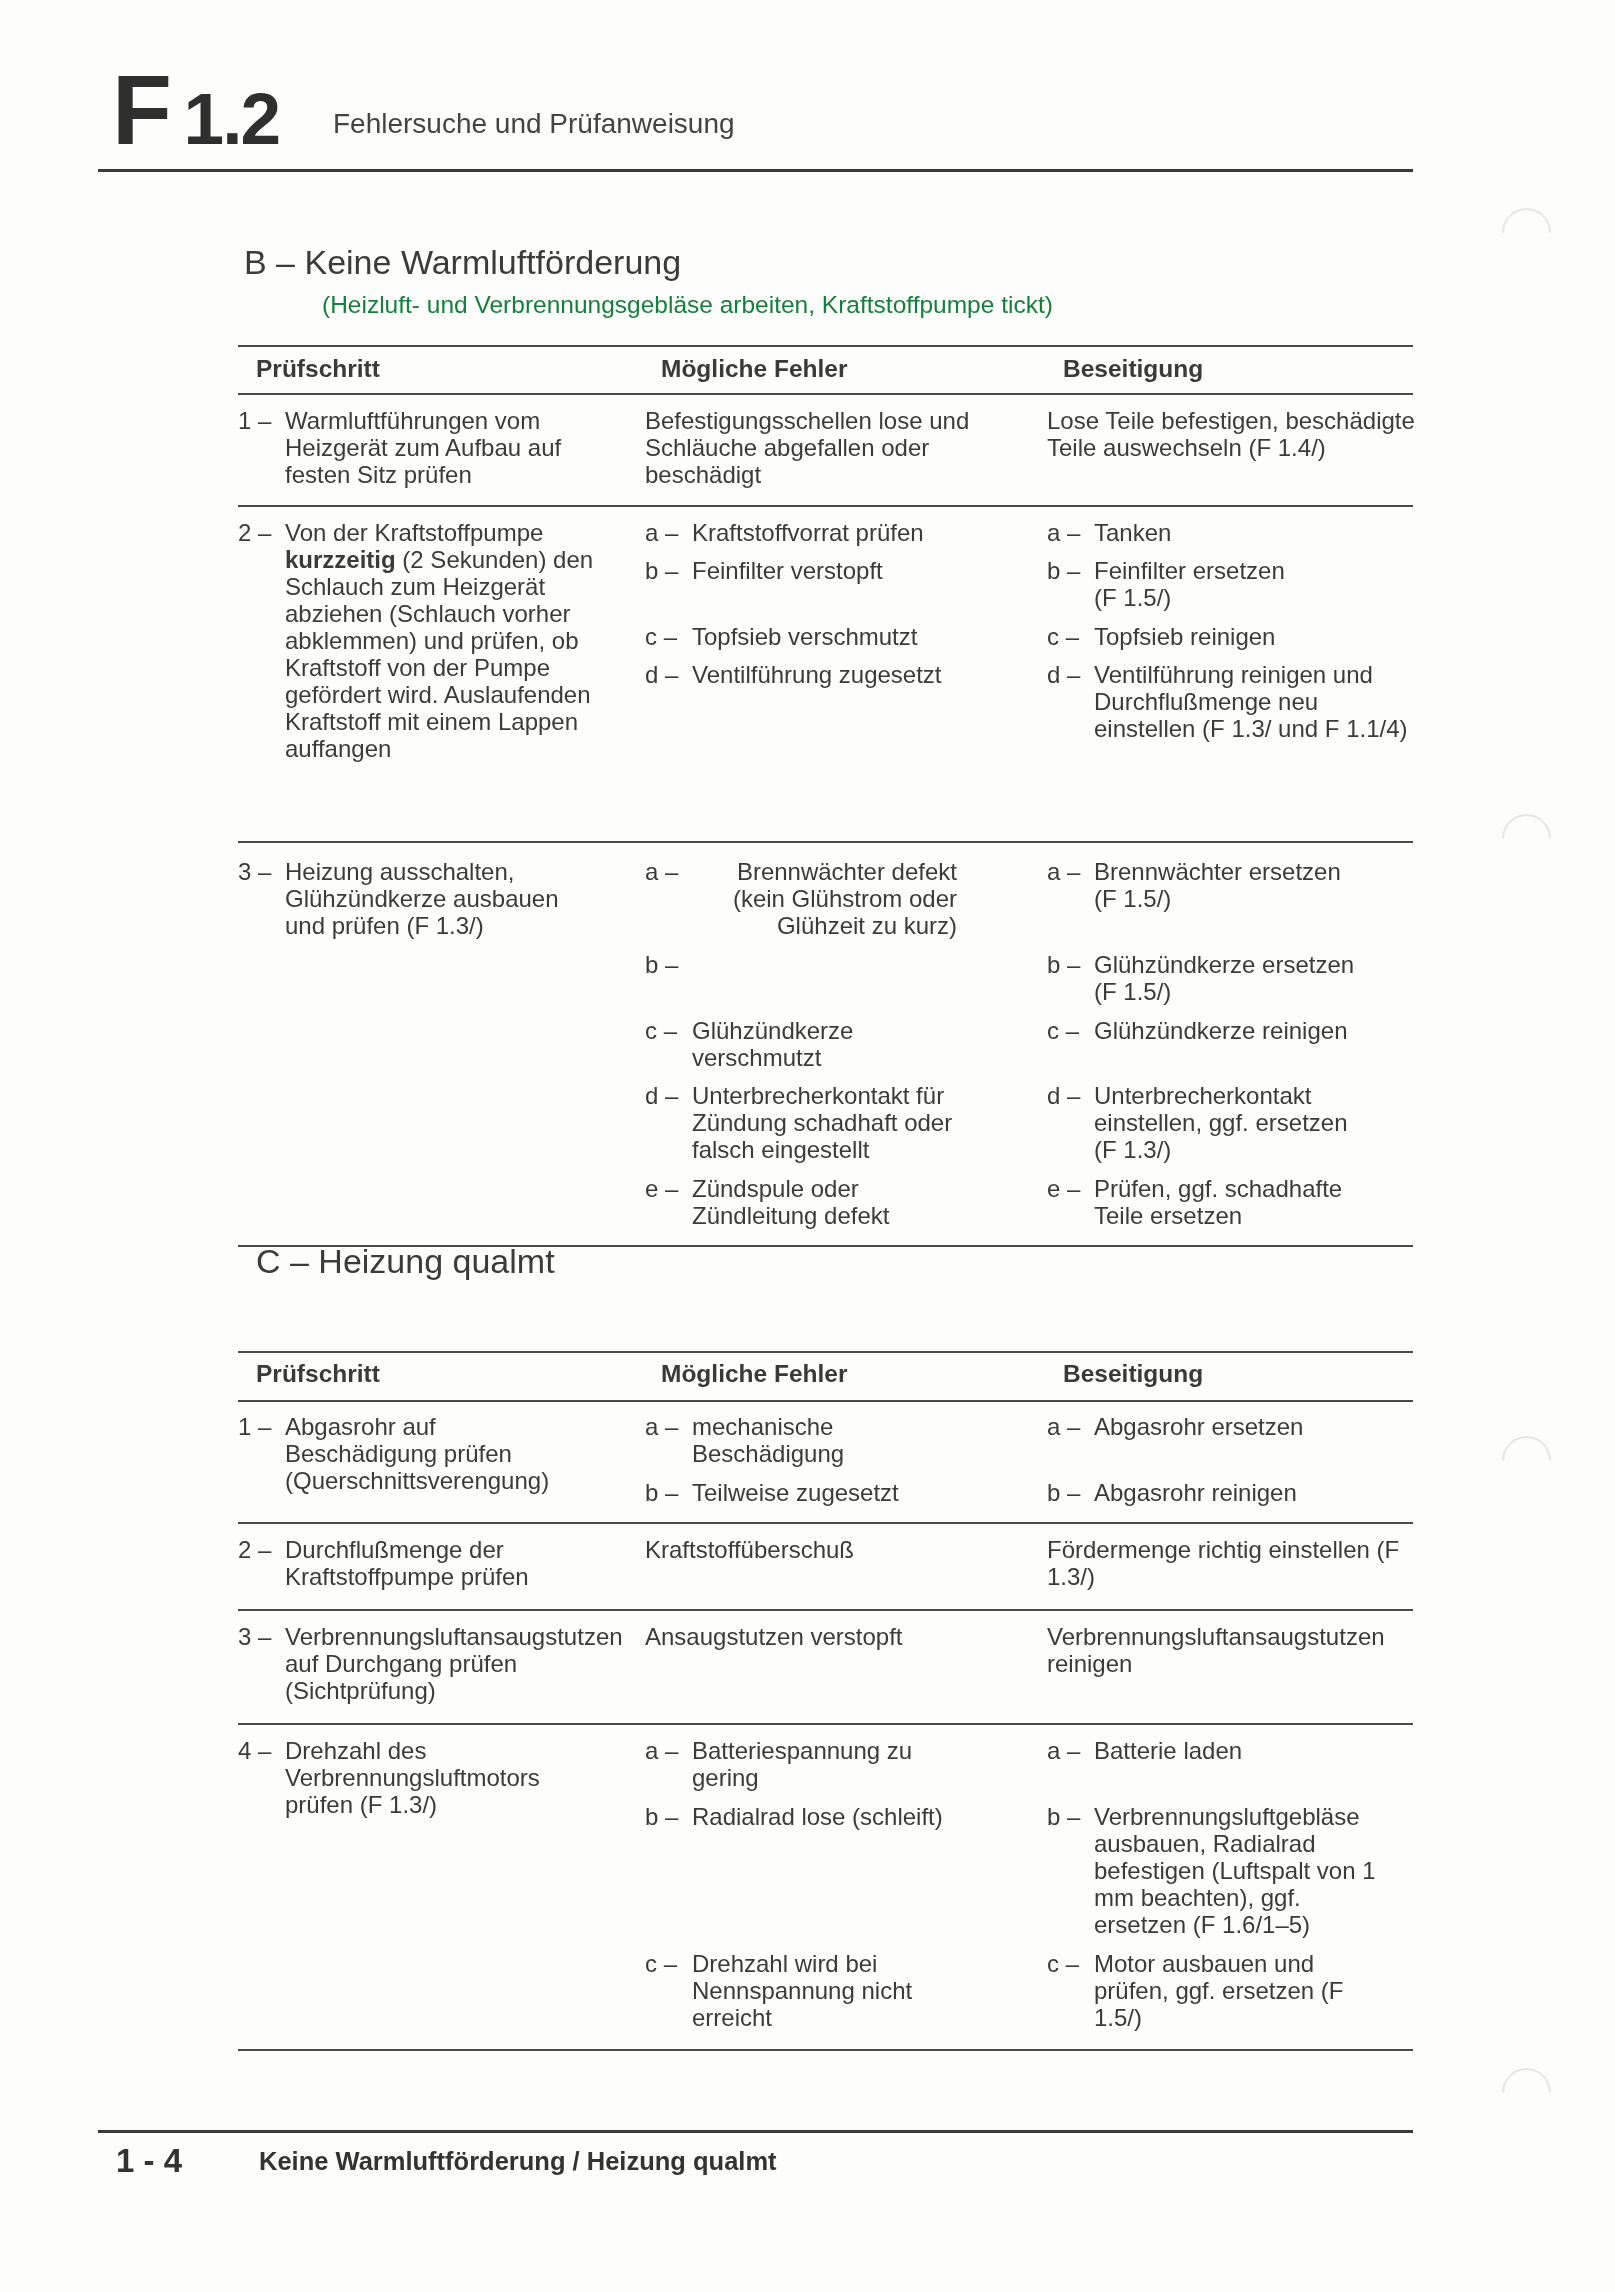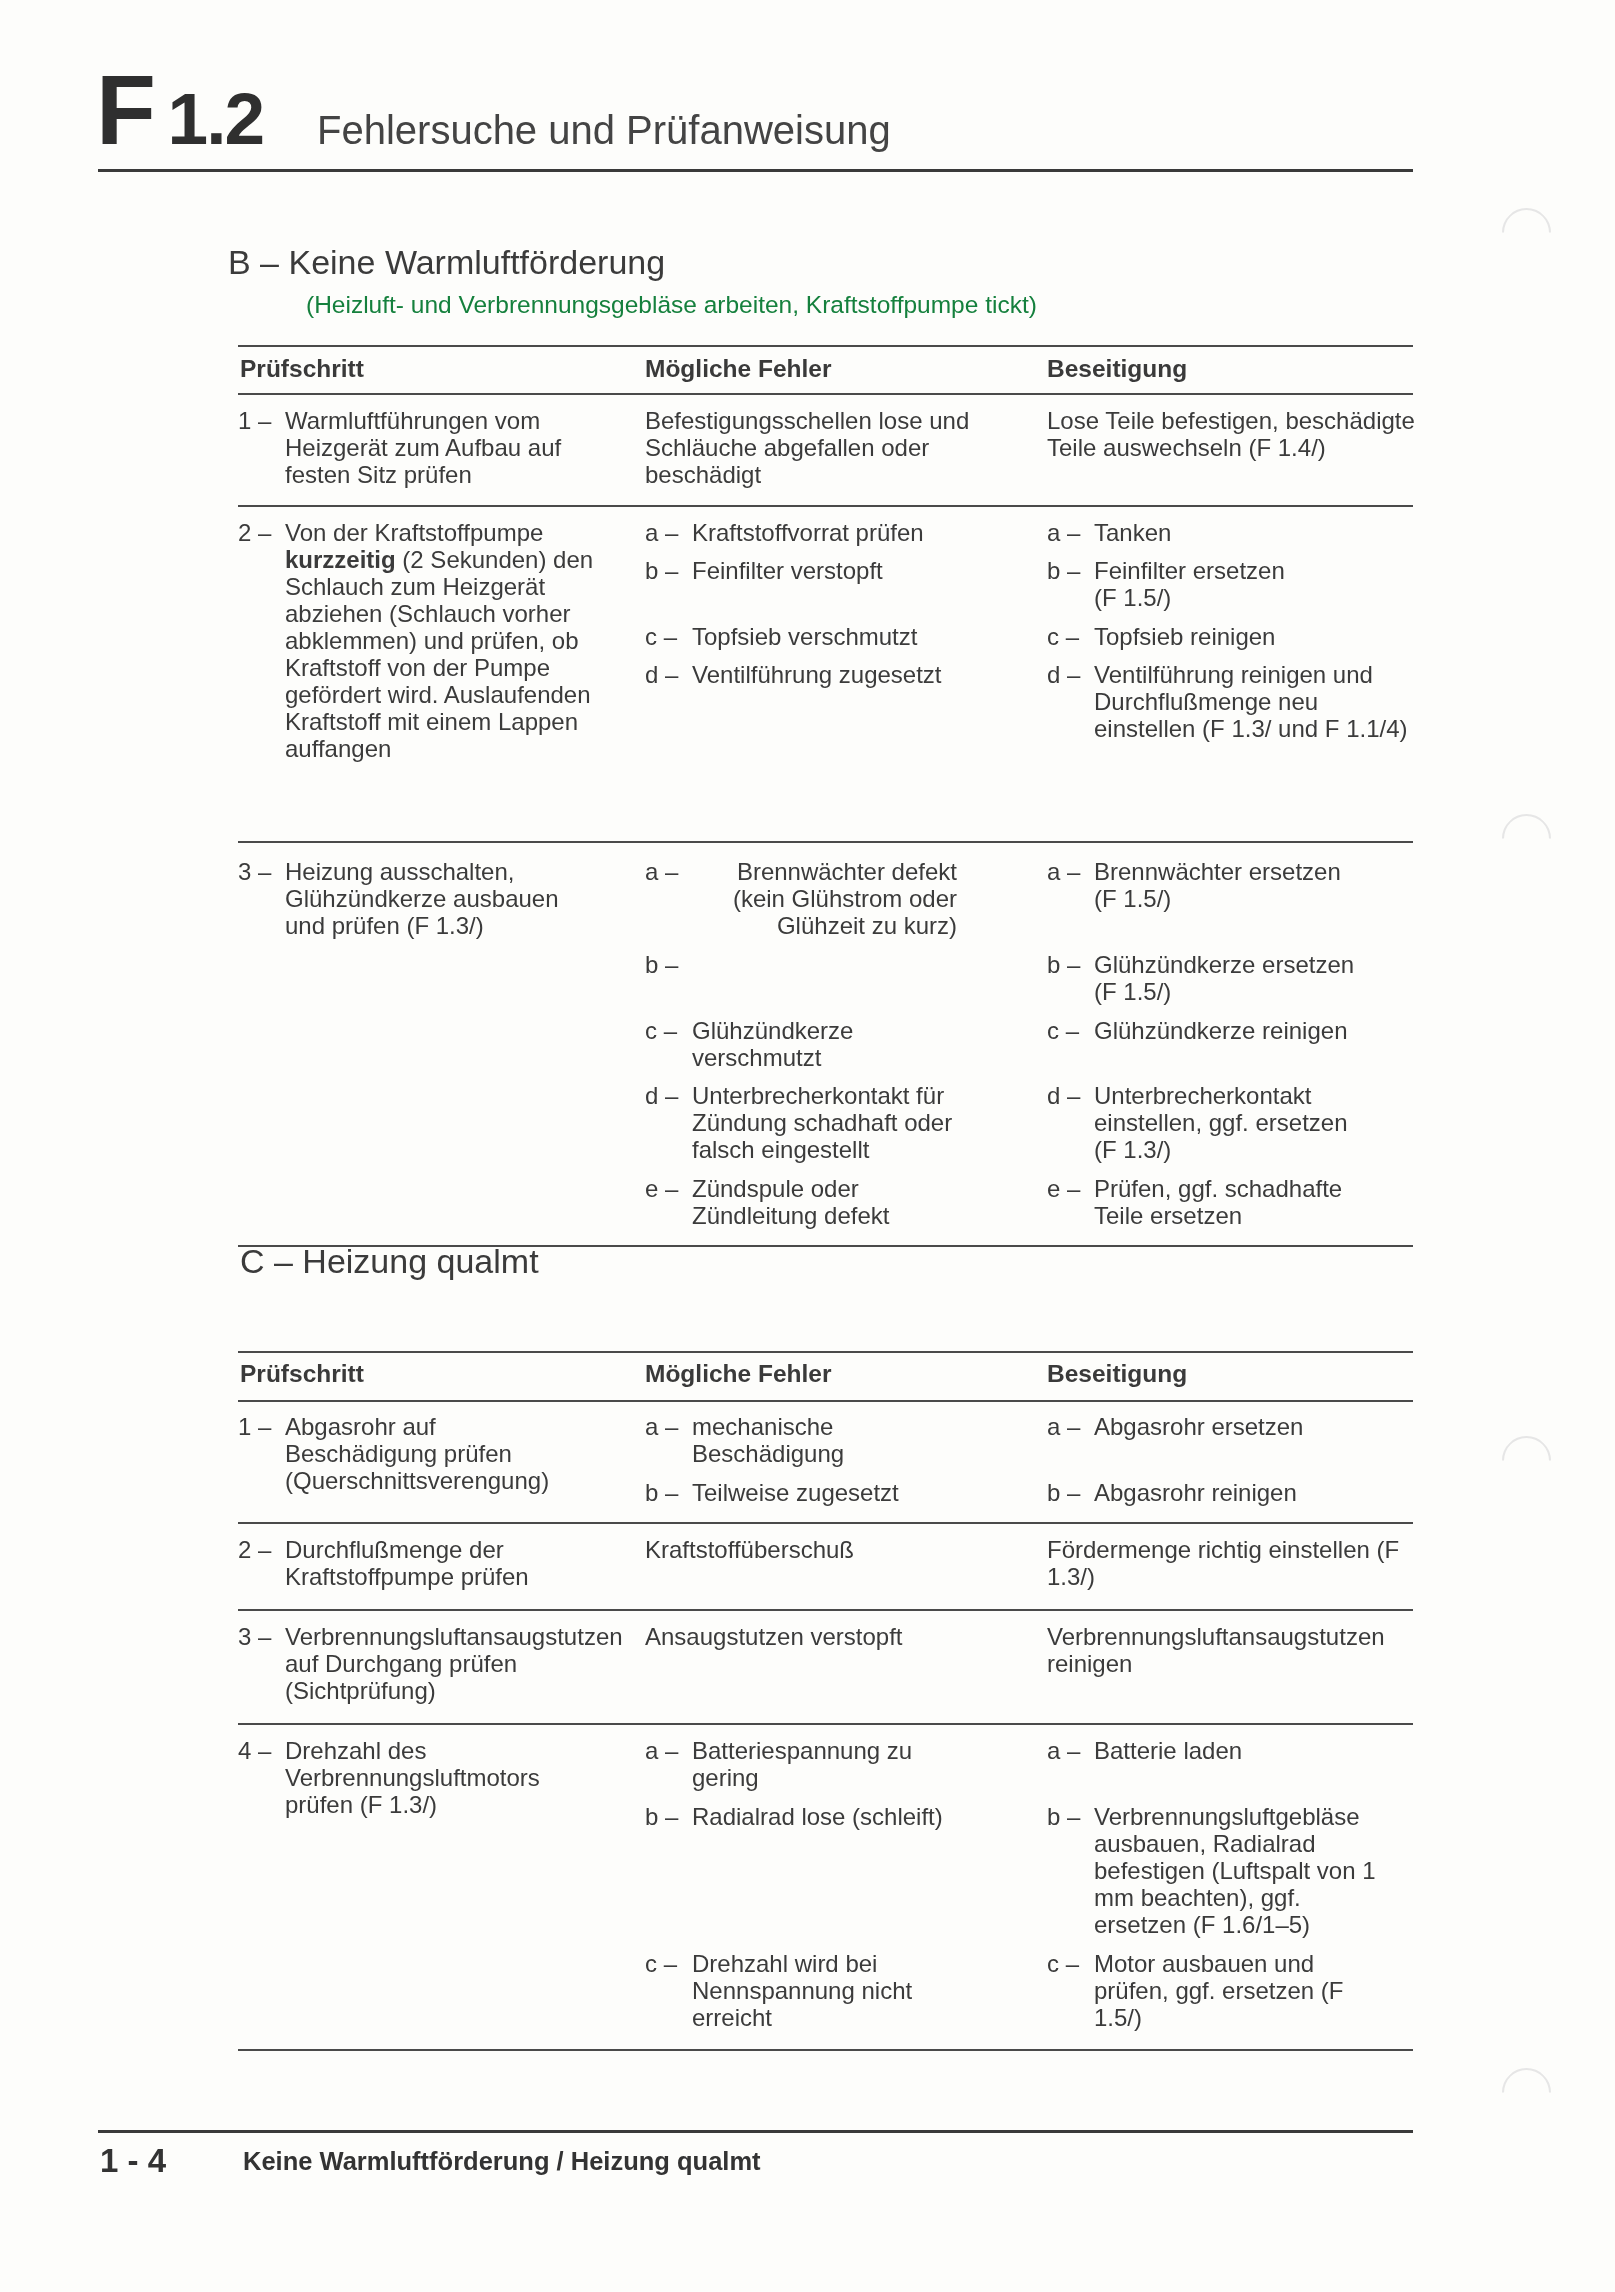--- a/index.html
+++ b/index.html
@@ -2,28 +2,28 @@
 <html><head>
 <meta charset="utf-8">
 <style>
   html, body { margin:0; padding:0; }
   body {
     width:1615px; height:2293px; position:relative; overflow:hidden;
     background:#fdfdfb;
     font-family:"Liberation Sans", sans-serif;
     color:#3a3a3a;
   }
-  .abs { position:absolute; }
+  .abs { position:absolute;margin-left:16px; }
   .rule { position:absolute; height:2px; background:#4a4a4a; }
   .chapter {
     left:96px; top:61px; font-weight:bold; font-size:98px; line-height:98px;
     color:#2f2f2f; letter-spacing:-2px;
   }
   .chapter .num { font-size:73px; margin-left:13.7px; }
-  .page-title { left:317px; top:108px; font-size:40px; color:#444; }
+  .page-title { left:317px; top:108px; font-size:28px; color:#444; }
   .section-title { font-size:34px; color:#3b3b3b; }
   .section-sub { font-size:24.5px; color:#15803d; }
   .th { font-size:24.5px; font-weight:bold; color:#3a3a3a; }
   .cell { position:absolute; font-size:24px; line-height:27px; color:#3b3b3b; }
   .item { display:flex; margin-bottom:11.8px; }
   .item .lbl { width:47px; flex:0 0 47px; white-space:nowrap; }
   .item .txt { flex:1; }
   .step { display:flex; }
   .step .lbl { width:47px; flex:0 0 47px; white-space:nowrap; }
   .step .txt { flex:1; }

